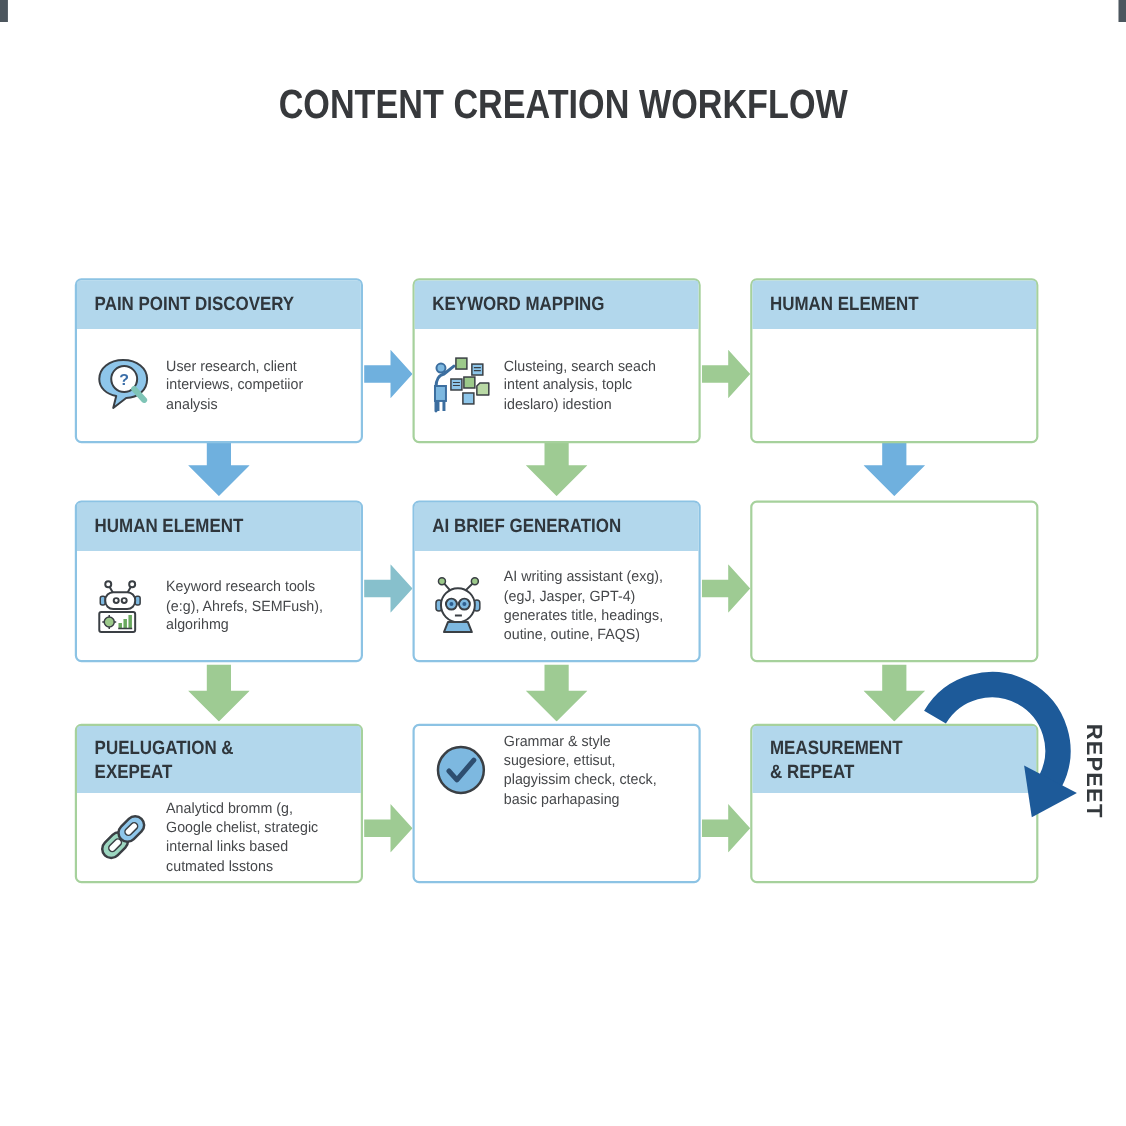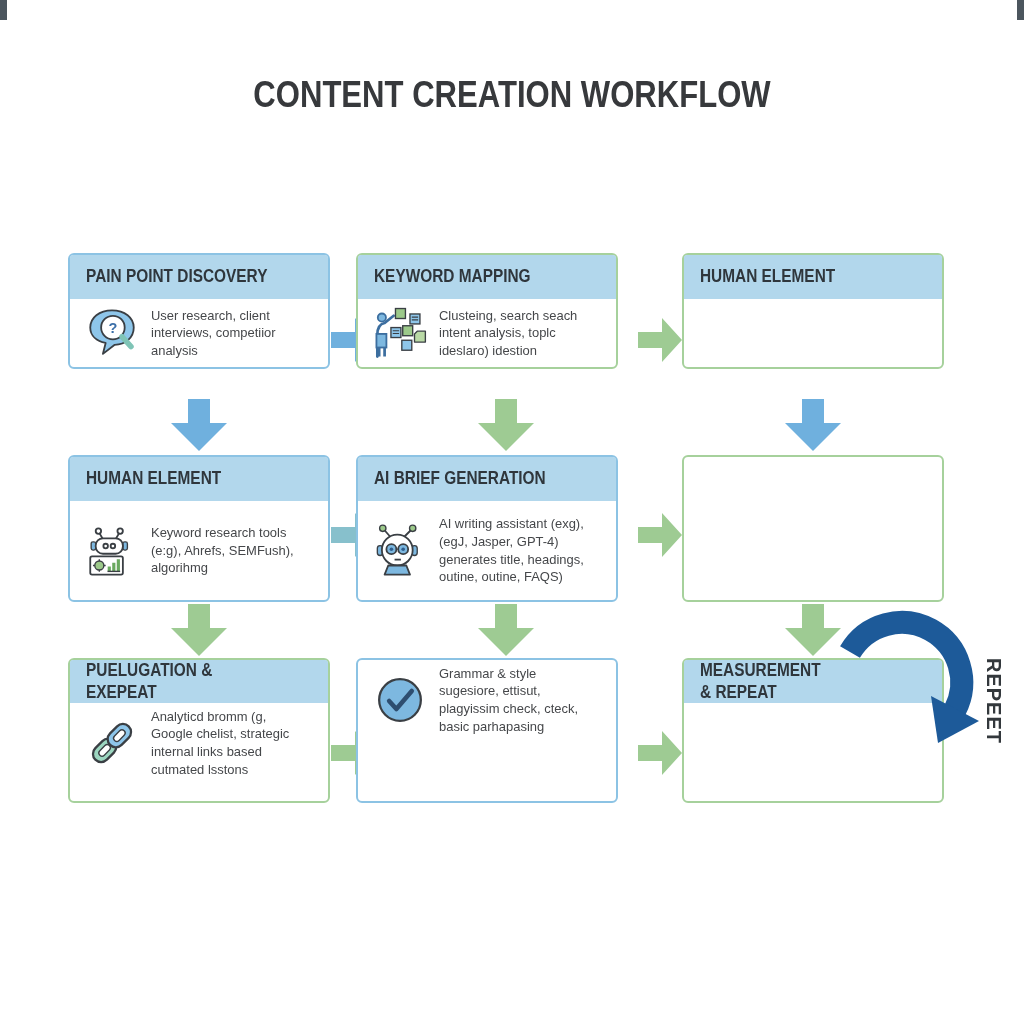--- a/index.html
+++ b/index.html
@@ -11,31 +11,31 @@
     position:absolute;top:74px;left:0;width:1024px;text-align:center;
     font-size:37px;font-weight:bold;color:#37393c;letter-spacing:0;
     transform:scaleX(0.84);transform-origin:512px center;white-space:nowrap;
   }
   .box{
     position:absolute;width:262px;box-sizing:border-box;background:#fff;
     border:2px solid #8cc3e4;border-radius:6px;z-index:2;
   }
   .bblue{border-color:#8cc3e4}
   .bgreen{border-color:#a6d19c}
-  .c1{left:68px}.c2{left:356px}.c3{left:682px}
-  .r1{top:253px;height:116px}
+  .c1{left:68px}.c2{left:375px}.c3{left:682px}
+  .r1{top:253px;height:150px}
   .r2{top:455px;height:147px}
   .r3{top:658px;height:145px}
   .hdr{
     background:#b2d7ec;border-radius:3px 3px 0 0;
     display:flex;flex-direction:column;justify-content:center;
     padding-left:16px;color:#2f363c;font-weight:bold;
   }
   .r1 .hdr,.r2 .hdr{height:44px}
-  .r3 .hdr{height:43px}
+  .r3 .hdr{height:61px}
   .hdr span{
     display:block;font-size:17.5px;line-height:1.22;white-space:nowrap;
     transform:scaleX(0.88);transform-origin:left center;
   }
   .bdy{
     display:flex;align-items:center;gap:10px;
     padding:6px 10px 6px 13px;box-sizing:border-box;
   }
   .r1 .bdy,.r2 .bdy{height:calc(100% - 44px)}
   .r3 .bdy{height:calc(100% - 61px)}

